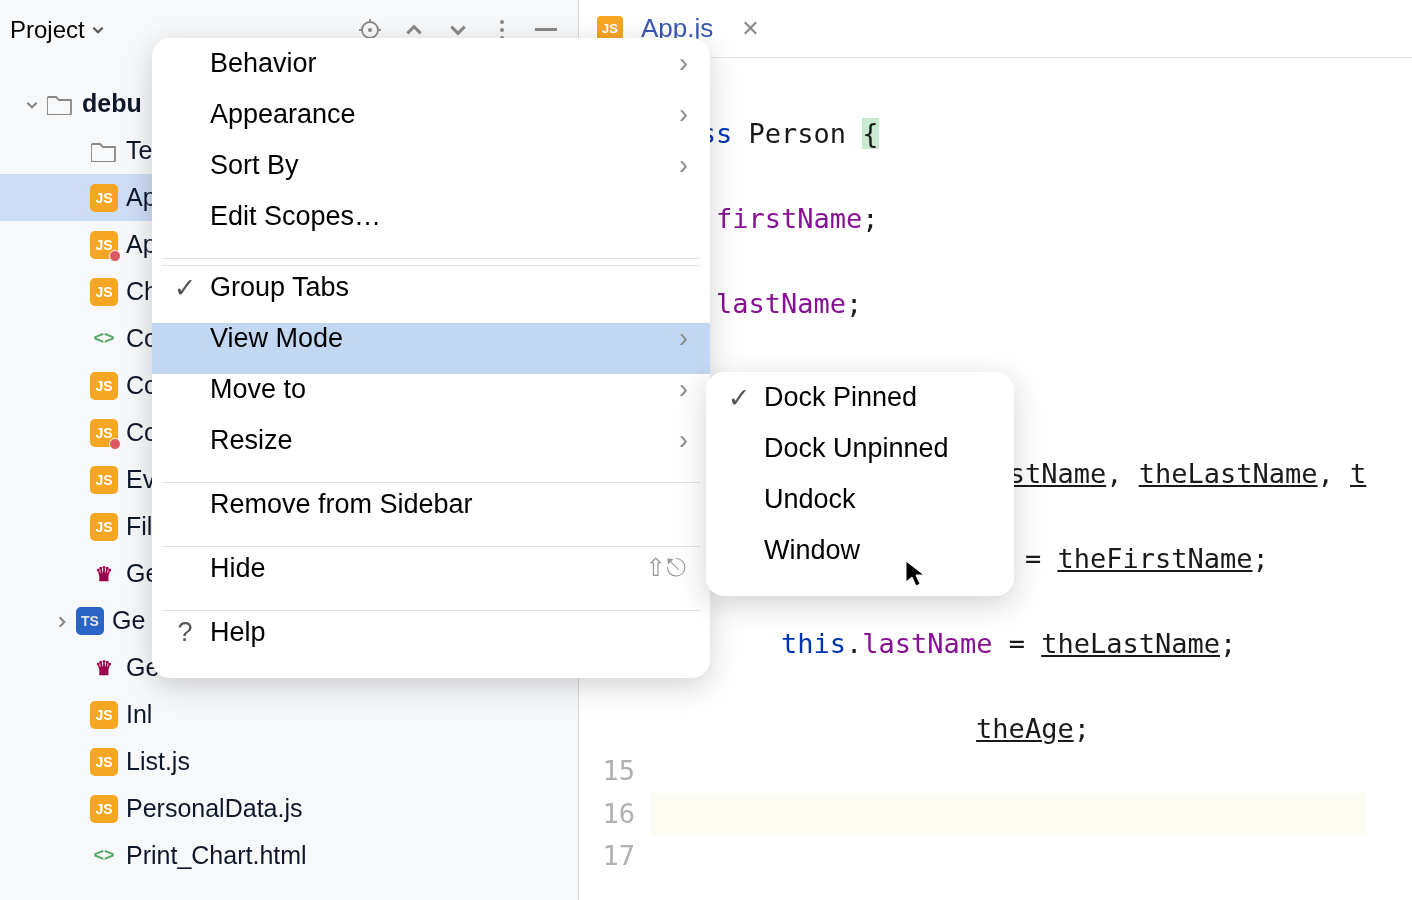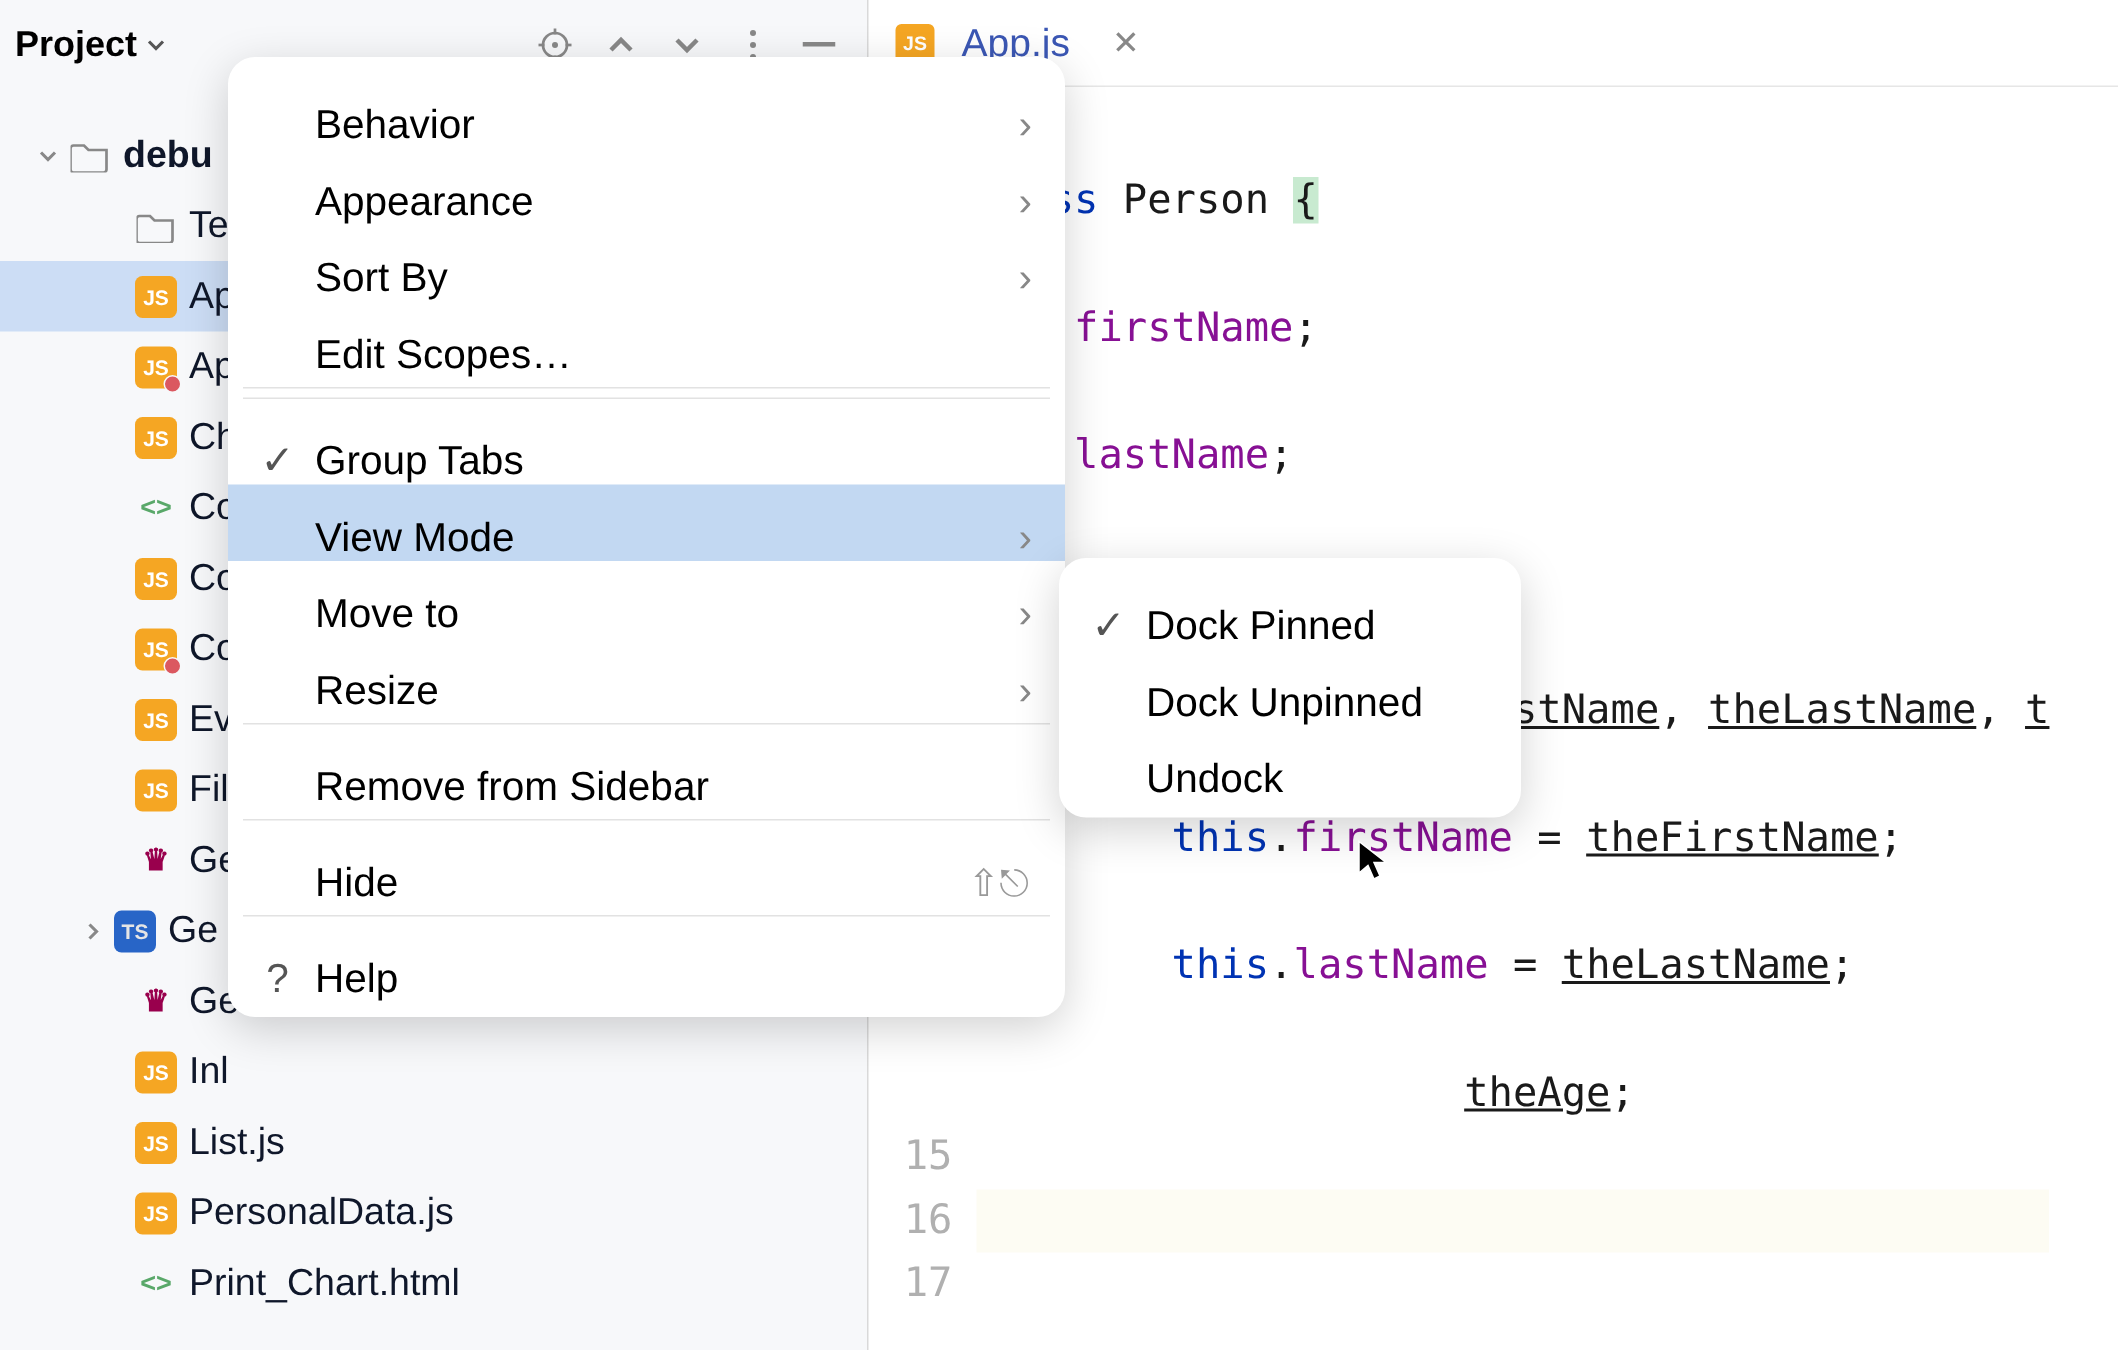--- a/index.html
+++ b/index.html
@@ -19,21 +19,21 @@
   left: 0; top: 0;
   width: 578px;
   height: 900px;
   background: #f7f8fa;
 }
 .sidebar-header {
   display: flex;
   align-items: center;
   height: 60px;
   padding: 2px 10px;
-  font-weight: 700;
+  font-weight: 400;
 }
 .sidebar-header .title { display: flex; align-items: center; gap: 6px; }
 .sidebar-header .spacer { flex: 1; }
 .sidebar-header .icon-btn {
   width: 44px; height: 44px;
   display: flex; align-items: center; justify-content: center;
   color: #6b6b6b;
 }
 .chevron-down { width: 14px; height: 14px; }
 
@@ -127,21 +127,21 @@
 .menu {
   position: absolute;
   background: #fff;
   border-radius: 18px;
   box-shadow: 0 8px 30px rgba(0,0,0,0.18);
   padding: 10px 0;
 }
 .menu1 { left: 152px; top: 38px; width: 558px; }
 .menu2 { left: 706px; top: 372px; width: 308px; }
 .menu-item {
-  display: flex; align-items: flex-end;
+  display: flex; align-items: flex-start;
   height: 51px;
   padding: 0 24px 0 58px;
   font-size: 27px;
   position: relative;
 }
 .menu-item.highlight { background: #c2d8f2; }
 .menu-item .arrow {
   position: absolute; right: 22px; color: #888;
 }
 .menu-item .lefticon {
@@ -441,19 +441,22 @@
   <div class="menu-item">
       <span class="lefticon">✓</span>
       <span>Dock Pinned</span>
     </div>
   <div class="menu-item">
       <span>Dock Unpinned</span>
     </div>
   <div class="menu-item">
       <span>Undock</span>
     </div>
+  <div class="menu-item">
+      <span>Window</span>
+    </div>
 </div>
 
 <div class="cursor-arrow">
   <svg width="22" height="28" viewBox="0 0 22 28">
       <path d="M1 1 L1 22 L7 17 L11 26 L15 24 L11 15 L19 15 Z" fill="#000" stroke="#fff" stroke-width="1"></path>
     </svg>
 </div>
 
 </body></html>

